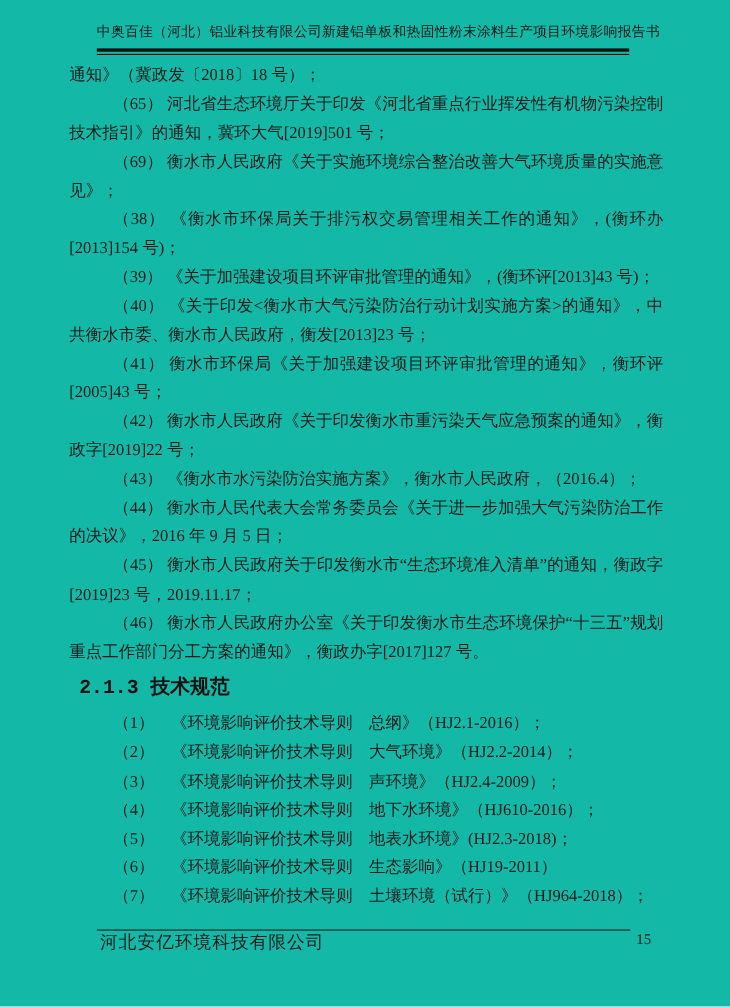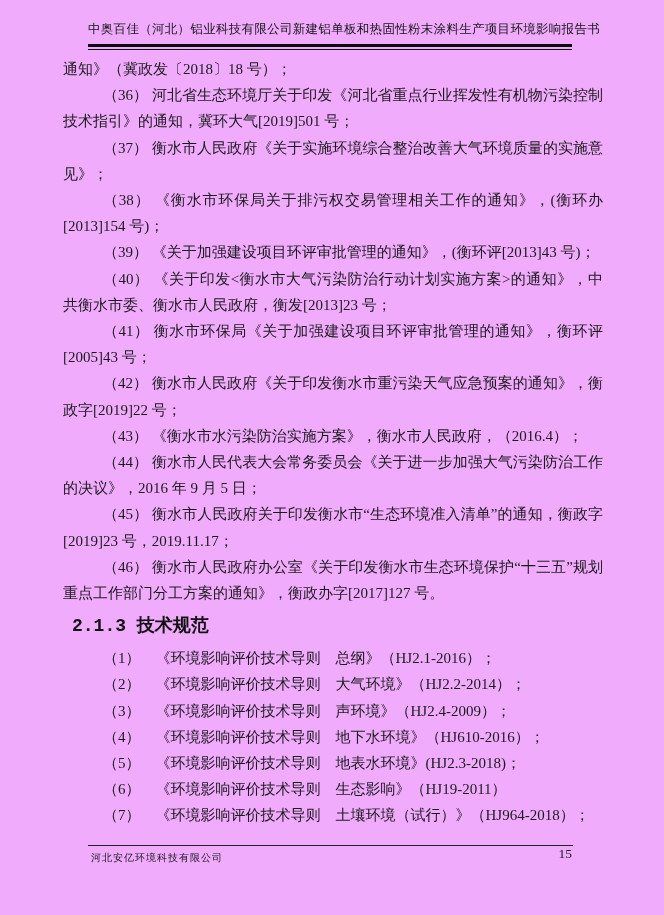--- a/index.html
+++ b/index.html
@@ -4,21 +4,21 @@
 <style>
   html, body {
     margin: 0;
     padding: 0;
     background: #ffffff;
   }
   .page {
     position: relative;
     width: 664px;
     height: 915px;
-    background: #f0abfc;
+    background: #14b8a6;
     overflow: hidden;
     font-family: "Liberation Serif", "DejaVu Serif", serif;
     color: #1a1a1a;
   }
 
   
   .page-header {
     position: absolute;
     left: 88px;
     top: 18px;
@@ -97,28 +97,28 @@
     left: 88px;
     top: 845px;
     width: 485px;
     height: 1px;
     background: #222222;
   }
   .footer-company {
     position: absolute;
     left: 91px;
     top: 848px;
-    font-size: 10px;
+    font-size: 16px;
     line-height: 20px;
     letter-spacing: 1px;
     color: #1a1a1a;
   }
   .page-number {
     position: absolute;
-    left: 548px;
+    left: 568px;
     top: 845px;
     width: 24px;
     text-align: right;
     font-size: 13.5px;
     line-height: 18px;
     color: #1a1a1a;
   }
 </style>
 </head>
 <body>
@@ -126,22 +126,22 @@
 <div class="page">
 
   <div class="page-header">
     <span class="header-title">中奥百佳（河北）铝业科技有限公司新建铝单板和热固性粉末涂料生产项目环境影响报告书</span>
   </div>
   <div class="header-rule-thick"></div>
   <div class="header-rule-thin"></div>
 
   <div class="content">
     <p>通知》（冀政发〔2018〕18 号）；</p>
-    <p class="para-indent">（36） 河北省生态环境厅关于印发《河北省重点行业挥发性有机物污染控制技术指引》的通知，冀环大气[2019]501 号；</p>
-    <p class="para-indent">（37） 衡水市人民政府《关于实施环境综合整治改善大气环境质量的实施意见》；</p>
+    <p class="para-indent">（65） 河北省生态环境厅关于印发《河北省重点行业挥发性有机物污染控制技术指引》的通知，冀环大气[2019]501 号；</p>
+    <p class="para-indent">（69） 衡水市人民政府《关于实施环境综合整治改善大气环境质量的实施意见》；</p>
     <p class="para-indent">（38） 《衡水市环保局关于排污权交易管理相关工作的通知》，(衡环办[2013]154 号)；</p>
     <p class="para-indent">（39） 《关于加强建设项目环评审批管理的通知》，(衡环评[2013]43 号)；</p>
     <p class="para-indent">（40） 《关于印发&lt;衡水市大气污染防治行动计划实施方案&gt;的通知》，中共衡水市委、衡水市人民政府，衡发[2013]23 号；</p>
     <p class="para-indent">（41） 衡水市环保局《关于加强建设项目环评审批管理的通知》，衡环评[2005]43 号；</p>
     <p class="para-indent">（42） 衡水市人民政府《关于印发衡水市重污染天气应急预案的通知》，衡政字[2019]22 号；</p>
     <p class="para-indent">（43） 《衡水市水污染防治实施方案》，衡水市人民政府，（2016.4）；</p>
     <p class="para-indent">（44） 衡水市人民代表大会常务委员会《关于进一步加强大气污染防治工作的决议》，2016 年 9 月 5 日；</p>
     <p class="para-indent">（45） 衡水市人民政府关于印发衡水市“生态环境准入清单”的通知，衡政字[2019]23 号，2019.11.17；</p>
     <p class="para-indent">（46） 衡水市人民政府办公室《关于印发衡水市生态环境保护“十三五”规划重点工作部门分工方案的通知》，衡政办字[2017]127 号。</p>
 

